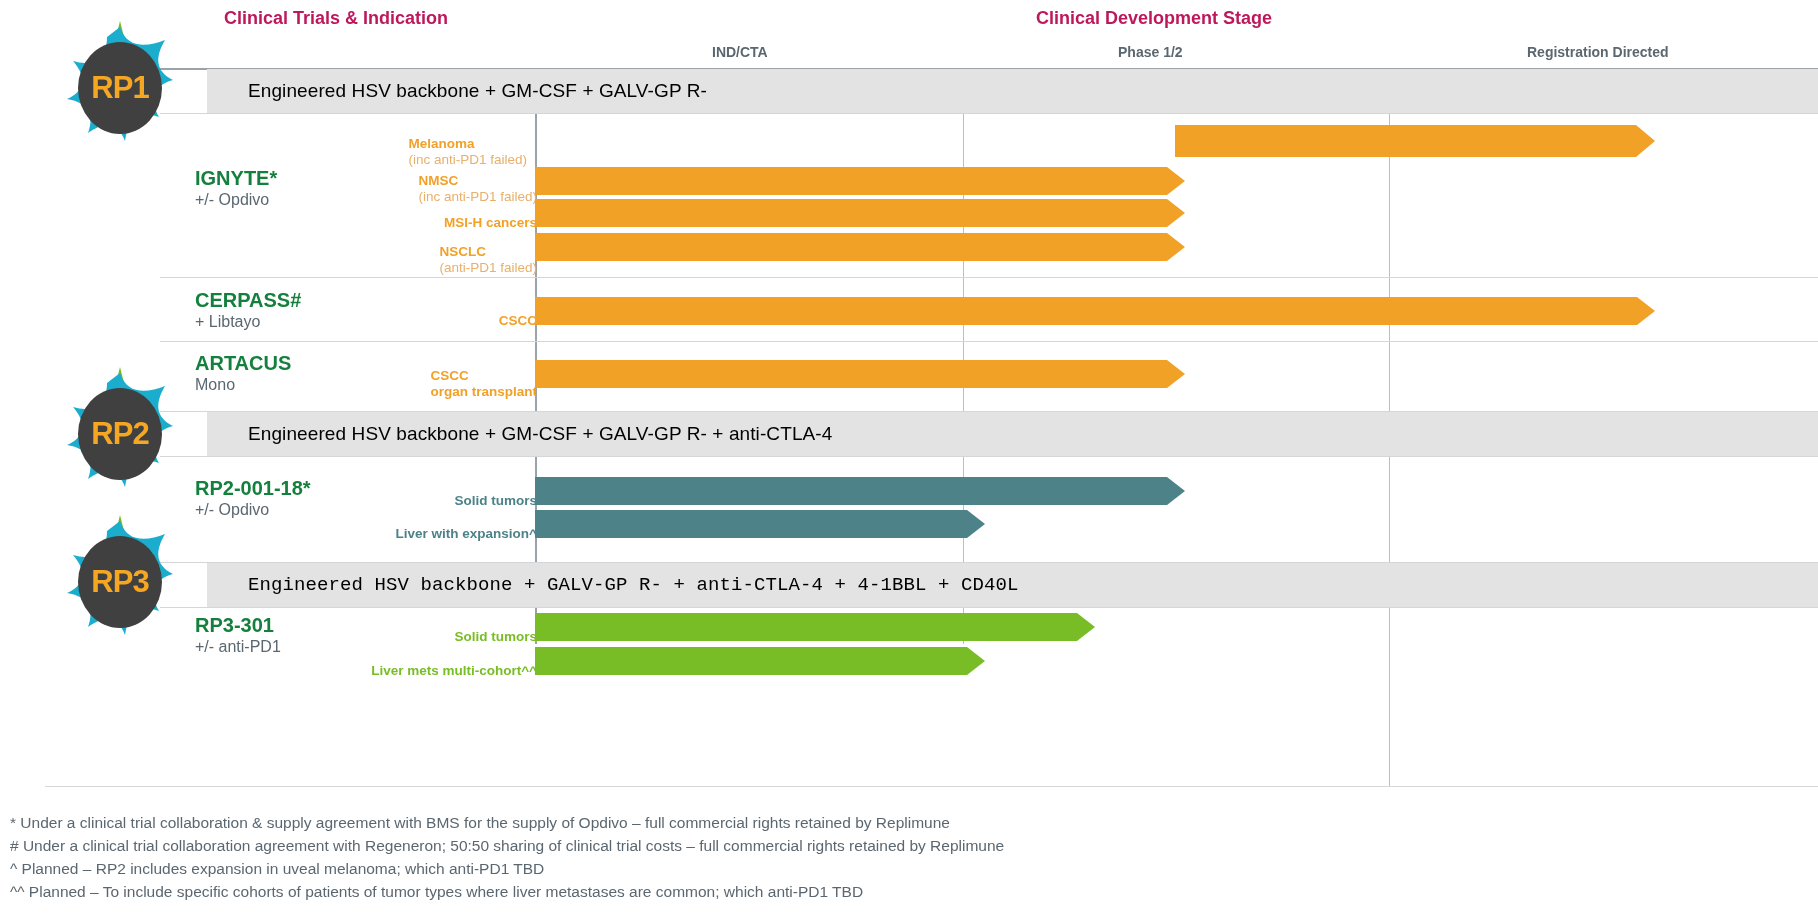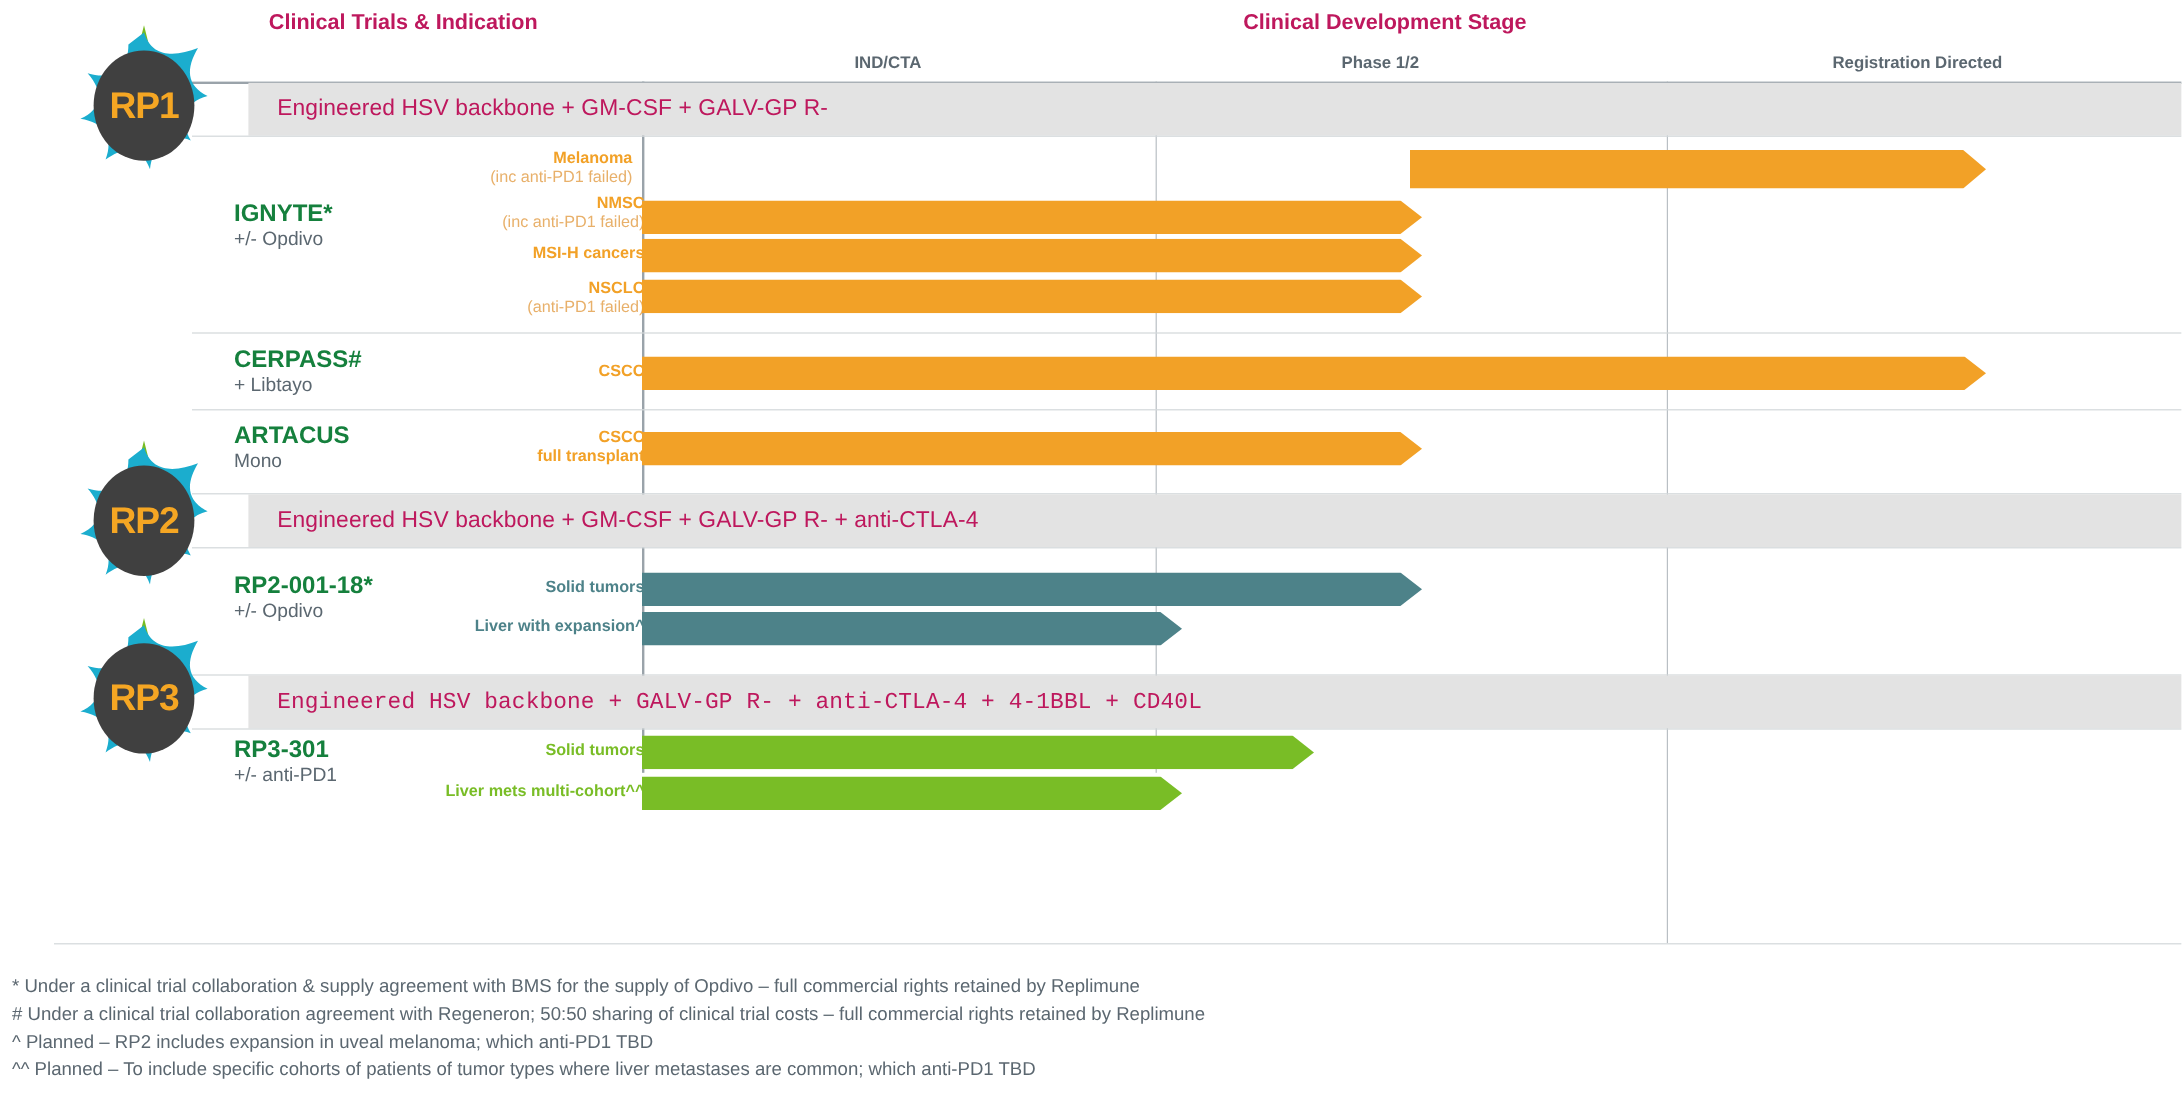--- a/index.html
+++ b/index.html
@@ -15,42 +15,42 @@
   .hdr-sub{position:absolute;font-weight:bold;font-size:14px;color:#5b6770;white-space:nowrap;}
 
   
   .vgrid{position:absolute;width:1px;background:#b9bfc4;}
   .vgrid.strong{width:2px;background:#9aa3aa;}
   .hrule{position:absolute;height:1px;background:#d3d7da;left:160px;right:0;}
   .hrule.top{background:#9aa3aa;height:2px;}
 
   
   .banner{position:absolute;left:207px;right:0;background:#e3e3e3;display:flex;align-items:center;}
-  .banner .btxt{font-size:19px;color:#be185d;padding-left:24px;letter-spacing:.1px;white-space:nowrap;}
+  .banner .btxt{font-size:19px;color:#000000;padding-left:41px;letter-spacing:.1px;white-space:nowrap;}
 
   
   .badge{position:absolute;width:130px;height:130px;}
   .badge .spikes{position:absolute;inset:0;}
   .badge .disc{
     position:absolute;left:50%;top:50%;transform:translate(-50%,-50%);
     width:84px;height:92px;border-radius:50%;background:#404040;
     display:flex;align-items:center;justify-content:center;
   }
   .badge .rp{font-size:31px;font-weight:bold;color:#F5A623;letter-spacing:-1px;}
   .badge .tri{position:absolute;left:50%;top:-2px;transform:translateX(-50%);
     width:0;height:0;border-left:7px solid transparent;border-right:7px solid transparent;
     border-bottom:28px solid #76BC21;}
 
   
   .trial-name{position:absolute;text-align:left;}
   .trial-name .tn{font-size:20px;font-weight:bold;color:#15803d;line-height:1.15;white-space:nowrap;}
   .trial-name .ts{font-size:16px;color:#5b6770;line-height:1.3;white-space:nowrap;}
 
   
-  .ind{position:absolute;text-align:right;line-height:1.18;}
+  .ind{position:absolute;line-height:1.18;margin-top:12px;}
   .ind .l1{font-size:13.5px;font-weight:bold;white-space:nowrap;}
   .ind .l2{font-size:13.5px;white-space:nowrap;}
 
   
   .bar{position:absolute;display:flex;align-items:center;justify-content:flex-end;}
   .barlabel{position:relative;color:#ffffff;font-size:14.5px;padding-right:30px;white-space:nowrap;z-index:2;}
 
   
   .notes{position:absolute;left:10px;top:812px;}
   .notes div{font-size:15.5px;color:#5b6770;line-height:1.48;white-space:nowrap;}
@@ -149,21 +149,21 @@
   </div>
 
   <div class="hrule" style="top:341px;"></div>
 
   <div class="trial-name" style="left:195px;top:352px;">
     <div class="tn">ARTACUS</div>
     <div class="ts">Mono</div>
   </div>
   <div class="ind" style="right:1281px;top:356px;color:#F2A127;">
     <div class="l1">CSCC</div>
-    <div class="l1">full transplant</div>
+    <div class="l1">organ transplant</div>
   </div>
   <div class="bar" style="left:535px;top:360px;width:650px;height:28px;">
     <svg width="650" height="28" viewBox="0 0 650 28" preserveAspectRatio="none" style="position:absolute;left:0;top:0;">
       <polygon points="0,0 632,0 650,14 632,28 0,28" fill="#F2A127"></polygon>
     </svg>
   </div>
 
   <div class="hrule" style="top:411px;"></div>
   <div class="banner" style="top:412px;height:44px;">
     <div class="btxt">Engineered  HSV backbone + GM-CSF + GALV-GP R- + anti-CTLA-4</div>

